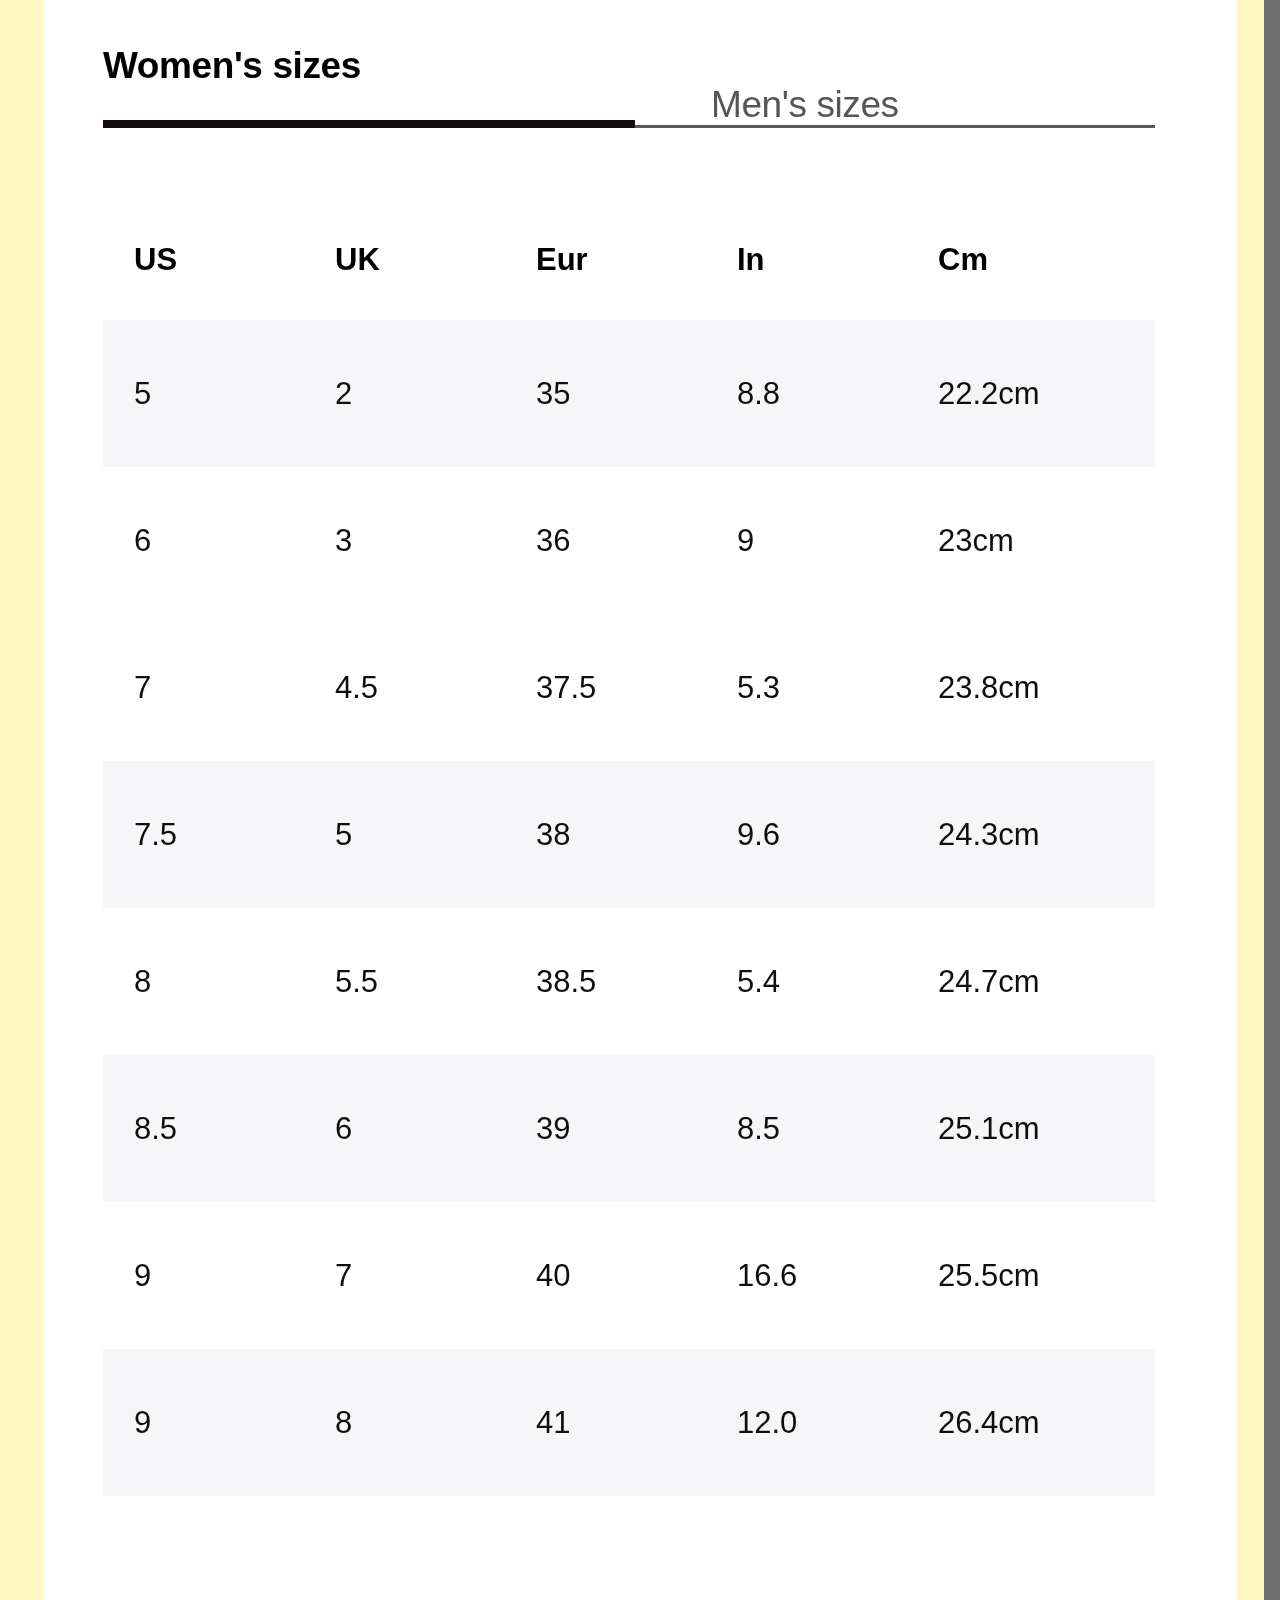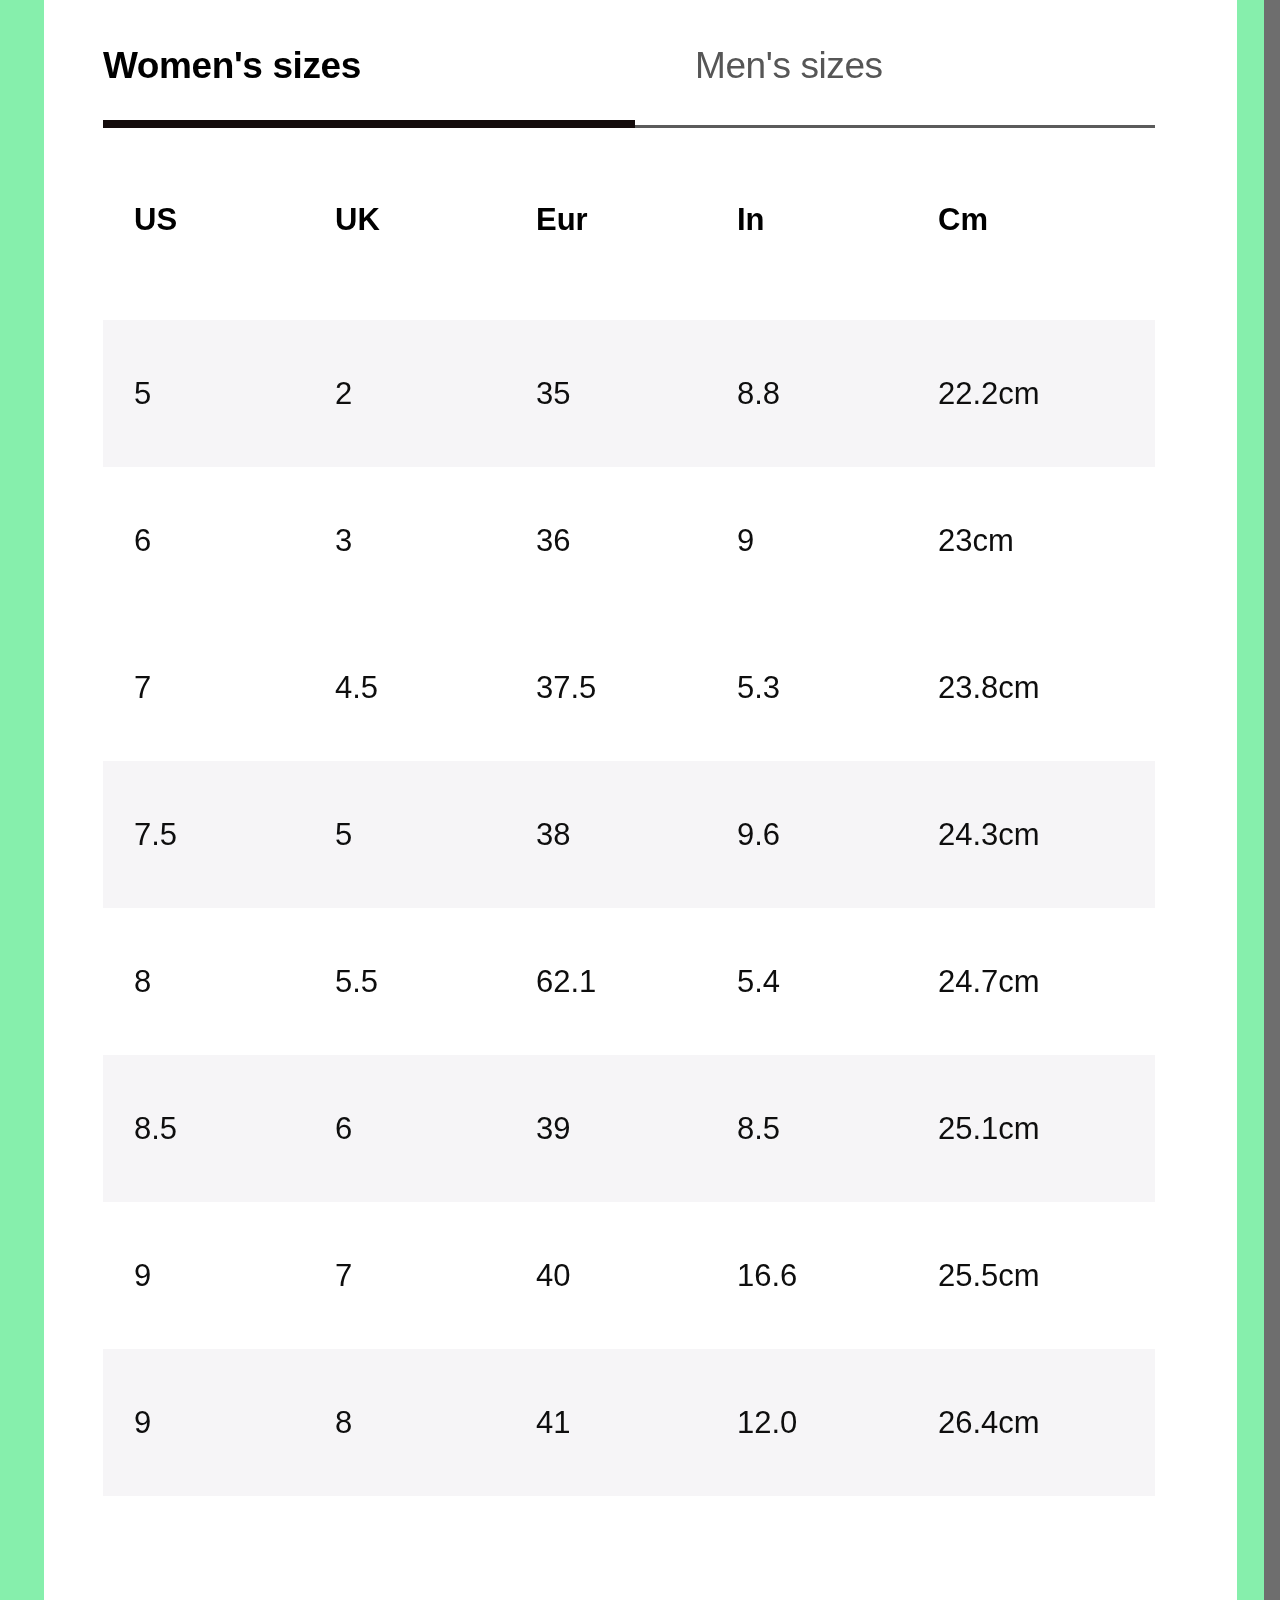--- a/index.html
+++ b/index.html
@@ -9,21 +9,21 @@
     height: 1600px;
     background: #6e6e6e;
     font-family: "Liberation Sans", sans-serif;
     overflow: hidden;
   }
 
   #page {
     position: relative;
     width: 1264px;
     height: 1600px;
-    background: #86efac;
+    background: #fef9c3;
     text-decoration: underline;
   }
 
   
   #card {
     position: absolute;
     left: 44px;
     top: 0;
     width: 1193px;
     height: 1600px;
@@ -49,23 +49,24 @@
     cursor: pointer;
   }
 
   .tab.active {
     left: 0;
     font-weight: 700;
     color: #000000;
   }
 
   .tab.inactive {
-    left: 592px;
+    left: 608px;
     font-weight: 500;
     color: #565656;
+    margin-top: 39px;
   }
 
   
   #tab-rule {
     position: absolute;
     left: 0;
     top: 125px;
     width: 1052px;
     height: 3px;
     background: #5b5b5b;
@@ -90,21 +91,21 @@
   }
 
   .row {
     display: flex;
     align-items: center;
     height: 147px;
   }
 
   .row.header {
     height: 120px;
-    align-items: flex-start;
+    align-items: center;
   }
 
   .row.shaded { background: #f6f5f7; }
   .row.plain  { background: #ffffff; }
 
   .cell {
     width: 201px;
     flex: 0 0 201px;
     padding-left: 31px;
     font-size: 31px;
@@ -177,21 +178,21 @@
         <div class="cell">7.5</div>
         <div class="cell">5</div>
         <div class="cell">38</div>
         <div class="cell">9.6</div>
         <div class="cell">24.3cm</div>
       </div>
 
       <div class="row plain">
         <div class="cell">8</div>
         <div class="cell">5.5</div>
-        <div class="cell">62.1</div>
+        <div class="cell">38.5</div>
         <div class="cell">5.4</div>
         <div class="cell">24.7cm</div>
       </div>
 
       <div class="row shaded">
         <div class="cell">8.5</div>
         <div class="cell">6</div>
         <div class="cell">39</div>
         <div class="cell">8.5</div>
         <div class="cell">25.1cm</div>

